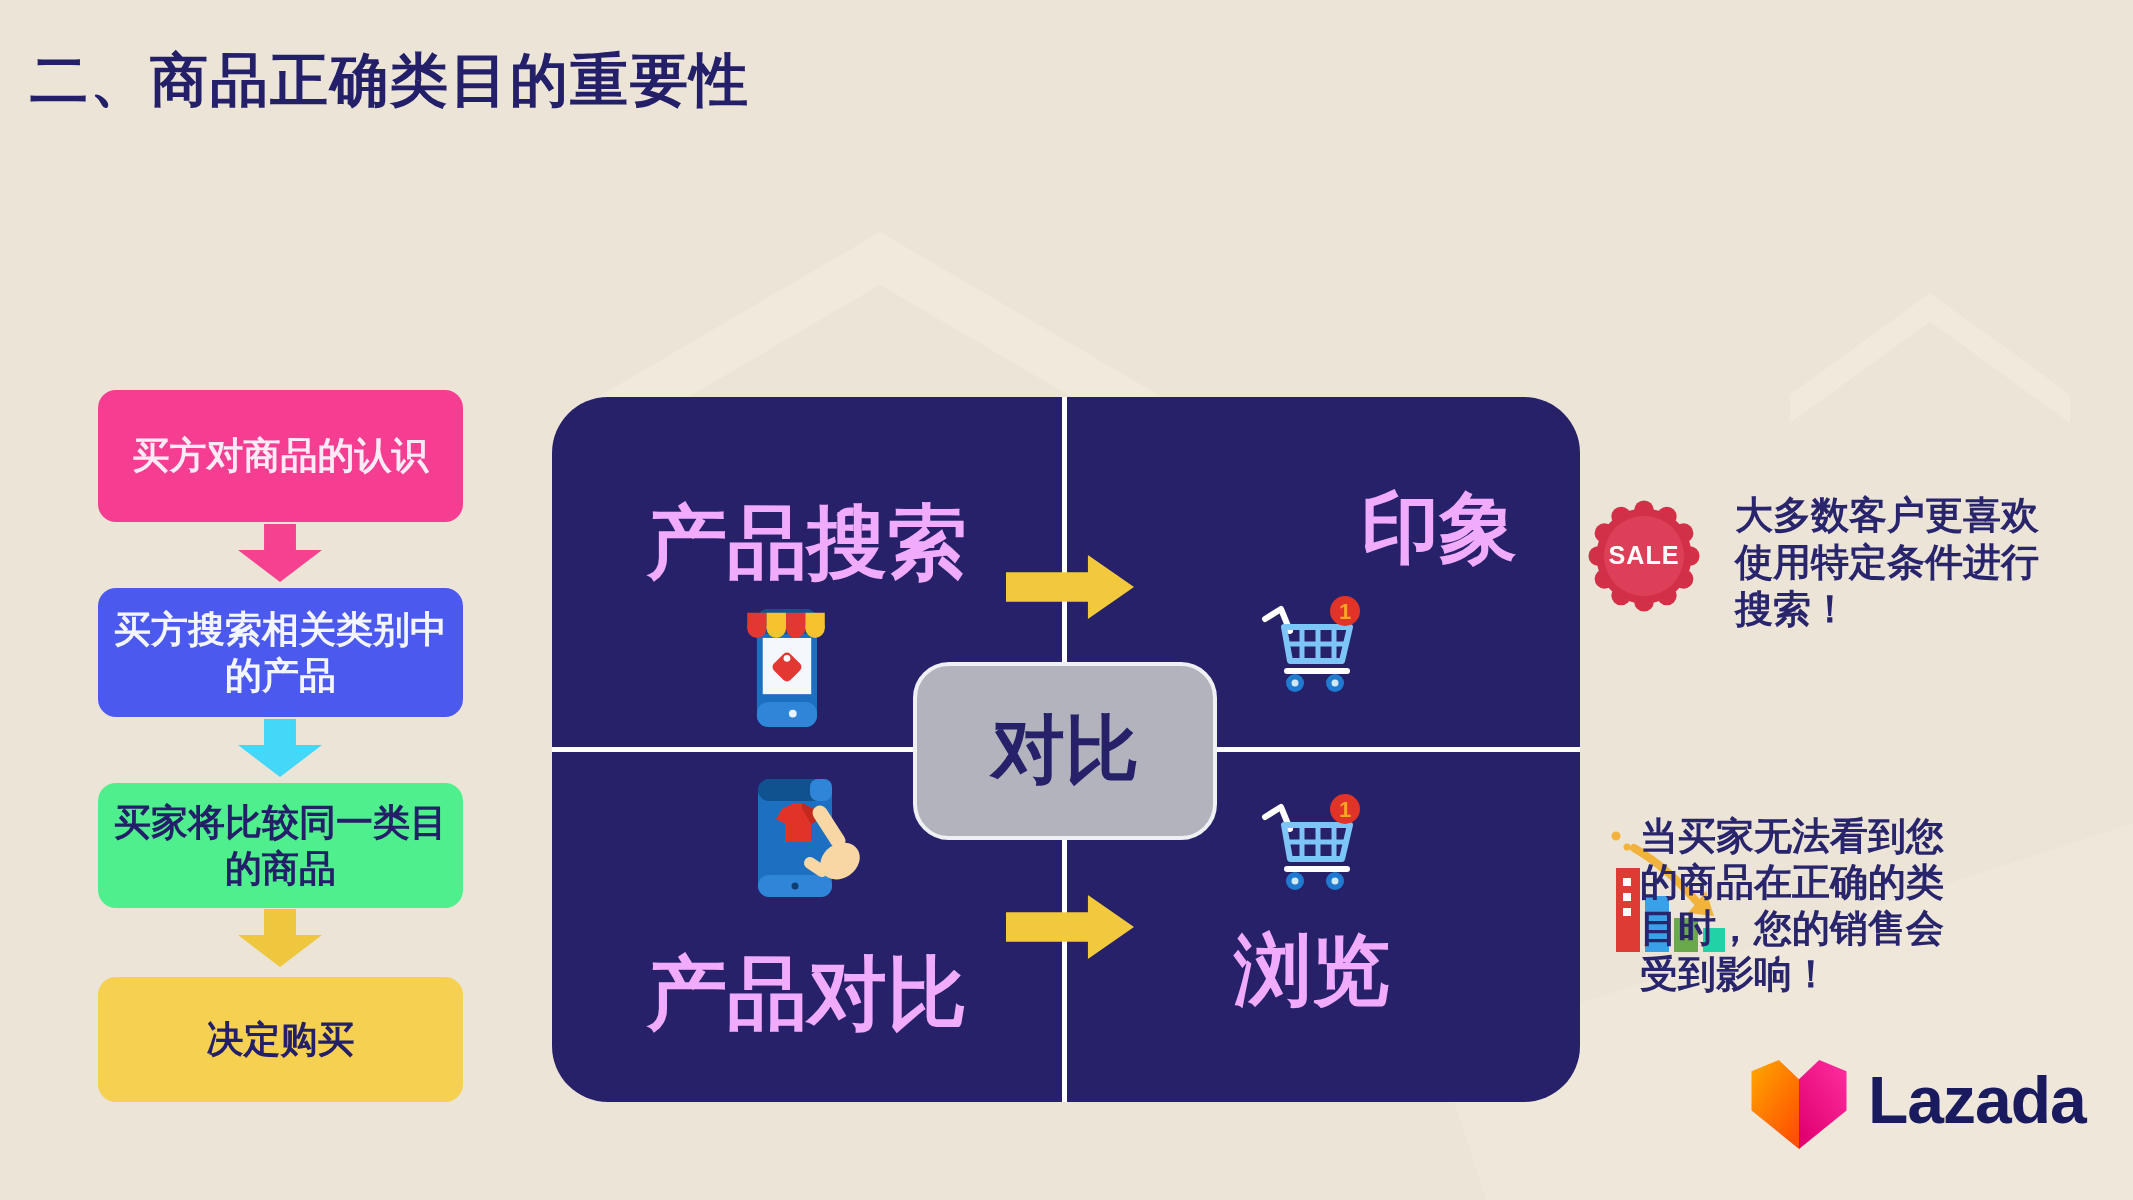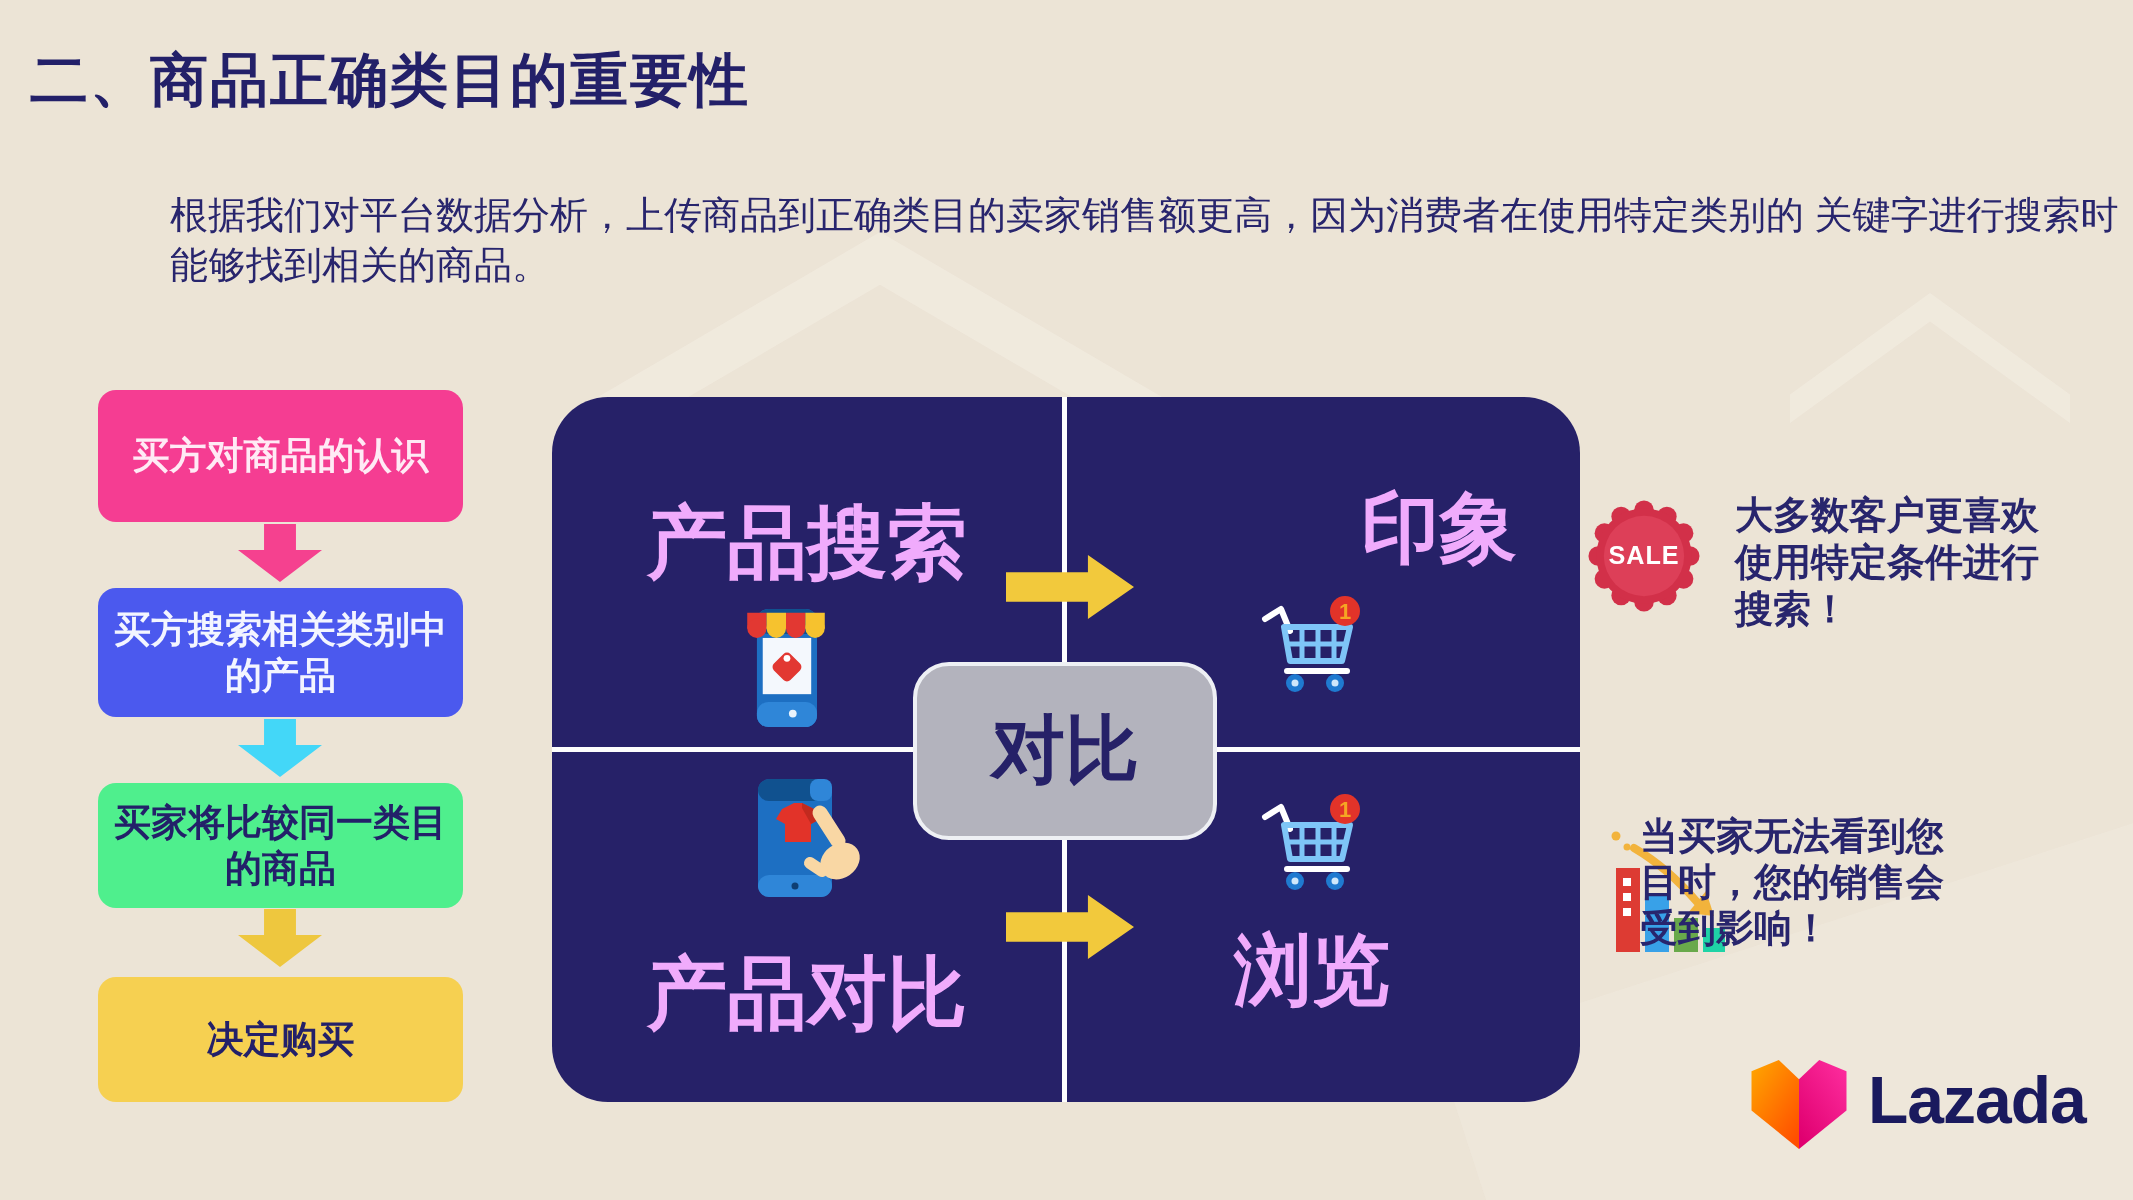--- a/index.html
+++ b/index.html
@@ -53,24 +53,20 @@
 </head>
 <body>
 
 <div class="stage">
 
   <div class="bg-chevron" style="left:560px;top:232px;width:640px;height:240px;"></div>
   <div class="bg-chevron" style="left:1790px;top:293px;width:280px;height:130px;"></div>
   <div class="bg-band" style="left:1480px;top:900px;width:900px;height:420px;"></div>
 
   <div class="abs title">二、商品正确类目的重要性</div>
-  <div class="abs body-text">
-    <span>根据我们对平台数据分析，上传商品到正确类目的卖家销售额更高，因为消费者在使用特定类别的</span>
-    <span>关键字进行搜索时能够找到相关的商品。</span>
-  </div>
 
   <div class="abs flow-box fb1">
     <span>买方对商品的认识</span>
     <span></span>
   </div>
   <div class="abs down-arrow da1"></div>
   <div class="abs flow-box fb2">
     <span>买方搜索相关类别中</span>
     <span>的产品</span>
   </div>
@@ -198,20 +194,21 @@
     <rect x="66" y="92" width="24" height="34" fill="#69a94b"></rect>
     <rect x="95" y="102" width="22" height="24" fill="#1fd3a6"></rect>
     <circle cx="8" cy="10" r="4.5" fill="#f2b33c"></circle>
       <circle cx="19" cy="21" r="3.5" fill="#f2b33c"></circle>
     <path d="M26 22 Q60 42 89 76" stroke="#f2b33c" stroke-width="8" fill="none" stroke-linecap="round"></path>
     <polygon points="106,90 80,87 98,65" fill="#f2b33c"></polygon>
   </svg>
 
   <div class="abs note note2">
     <span>当买家无法看到您</span>
+    <span>的商品在正确的类</span>
     <span>目时，您的销售会</span>
     <span>受到影响！</span>
   </div>
 
   <svg class="abs" style="left:1743px;top:1056px;" width="112" height="96" viewBox="0 0 110 95">
     <defs>
       <linearGradient id="lzL" x1="0" y1="0" x2="0.8" y2="1">
         <stop offset="0" stop-color="#ffa800"></stop>
           <stop offset="1" stop-color="#ff4f00"></stop>
       </linearGradient>

